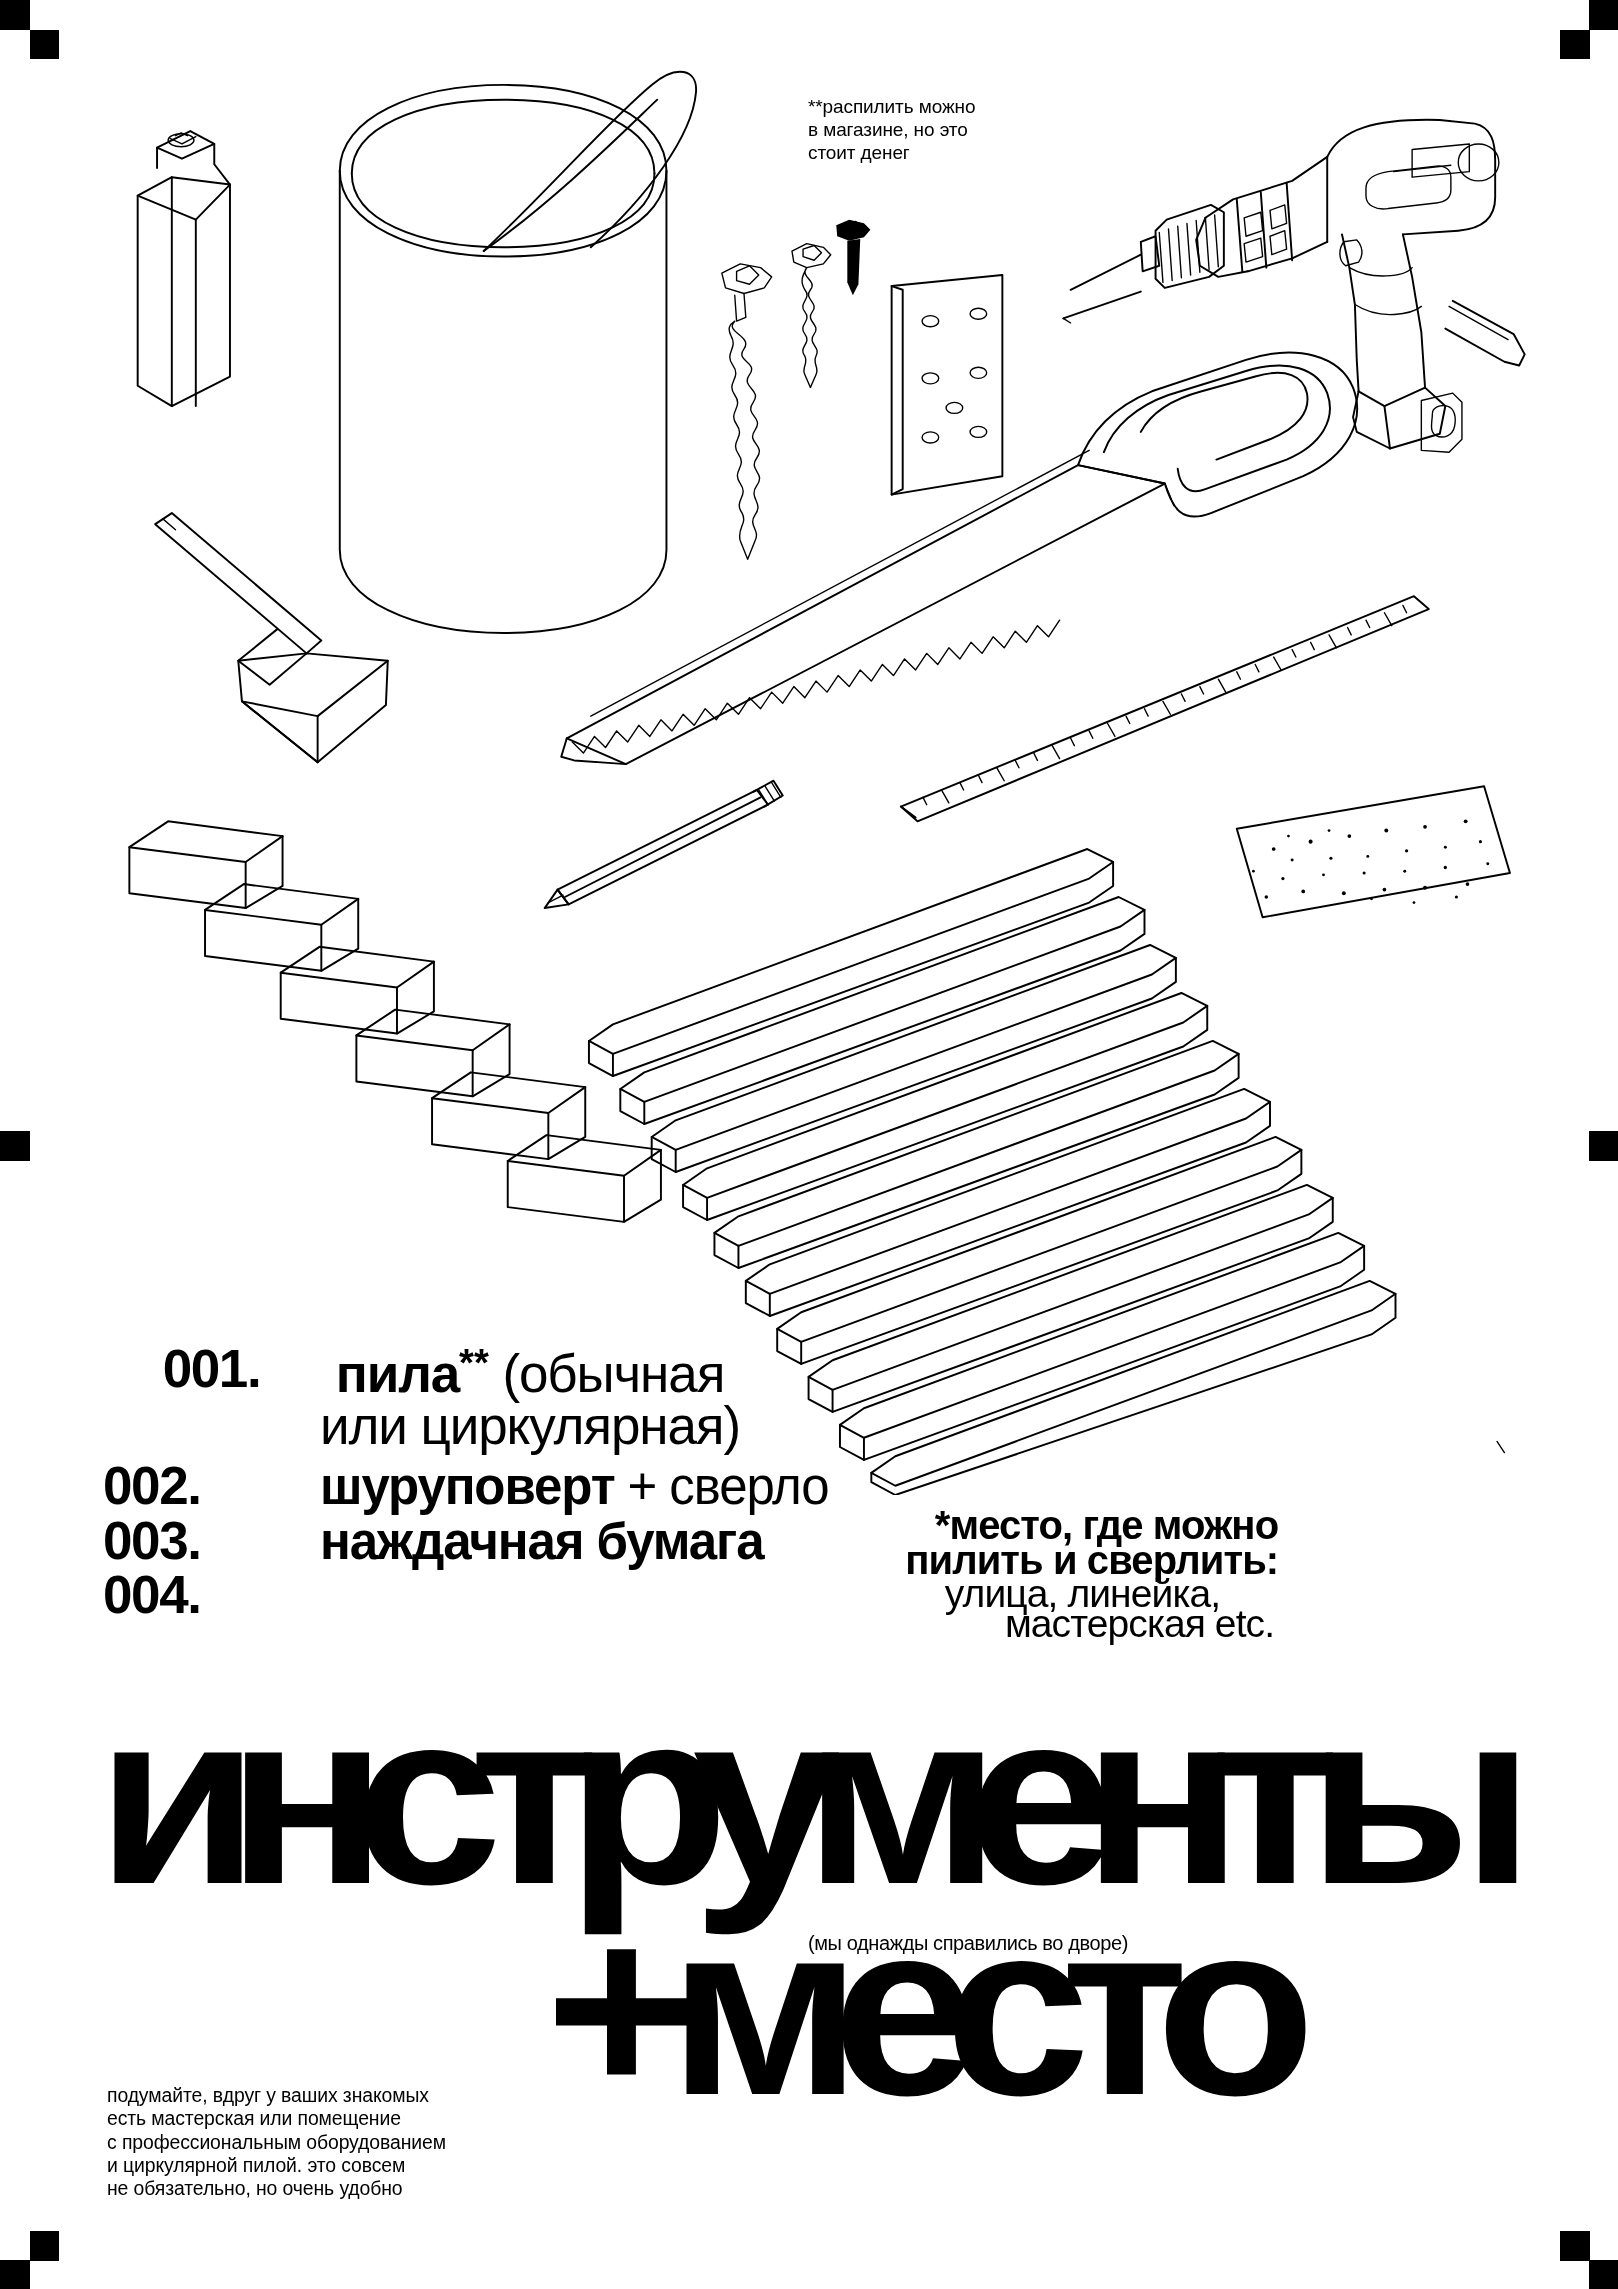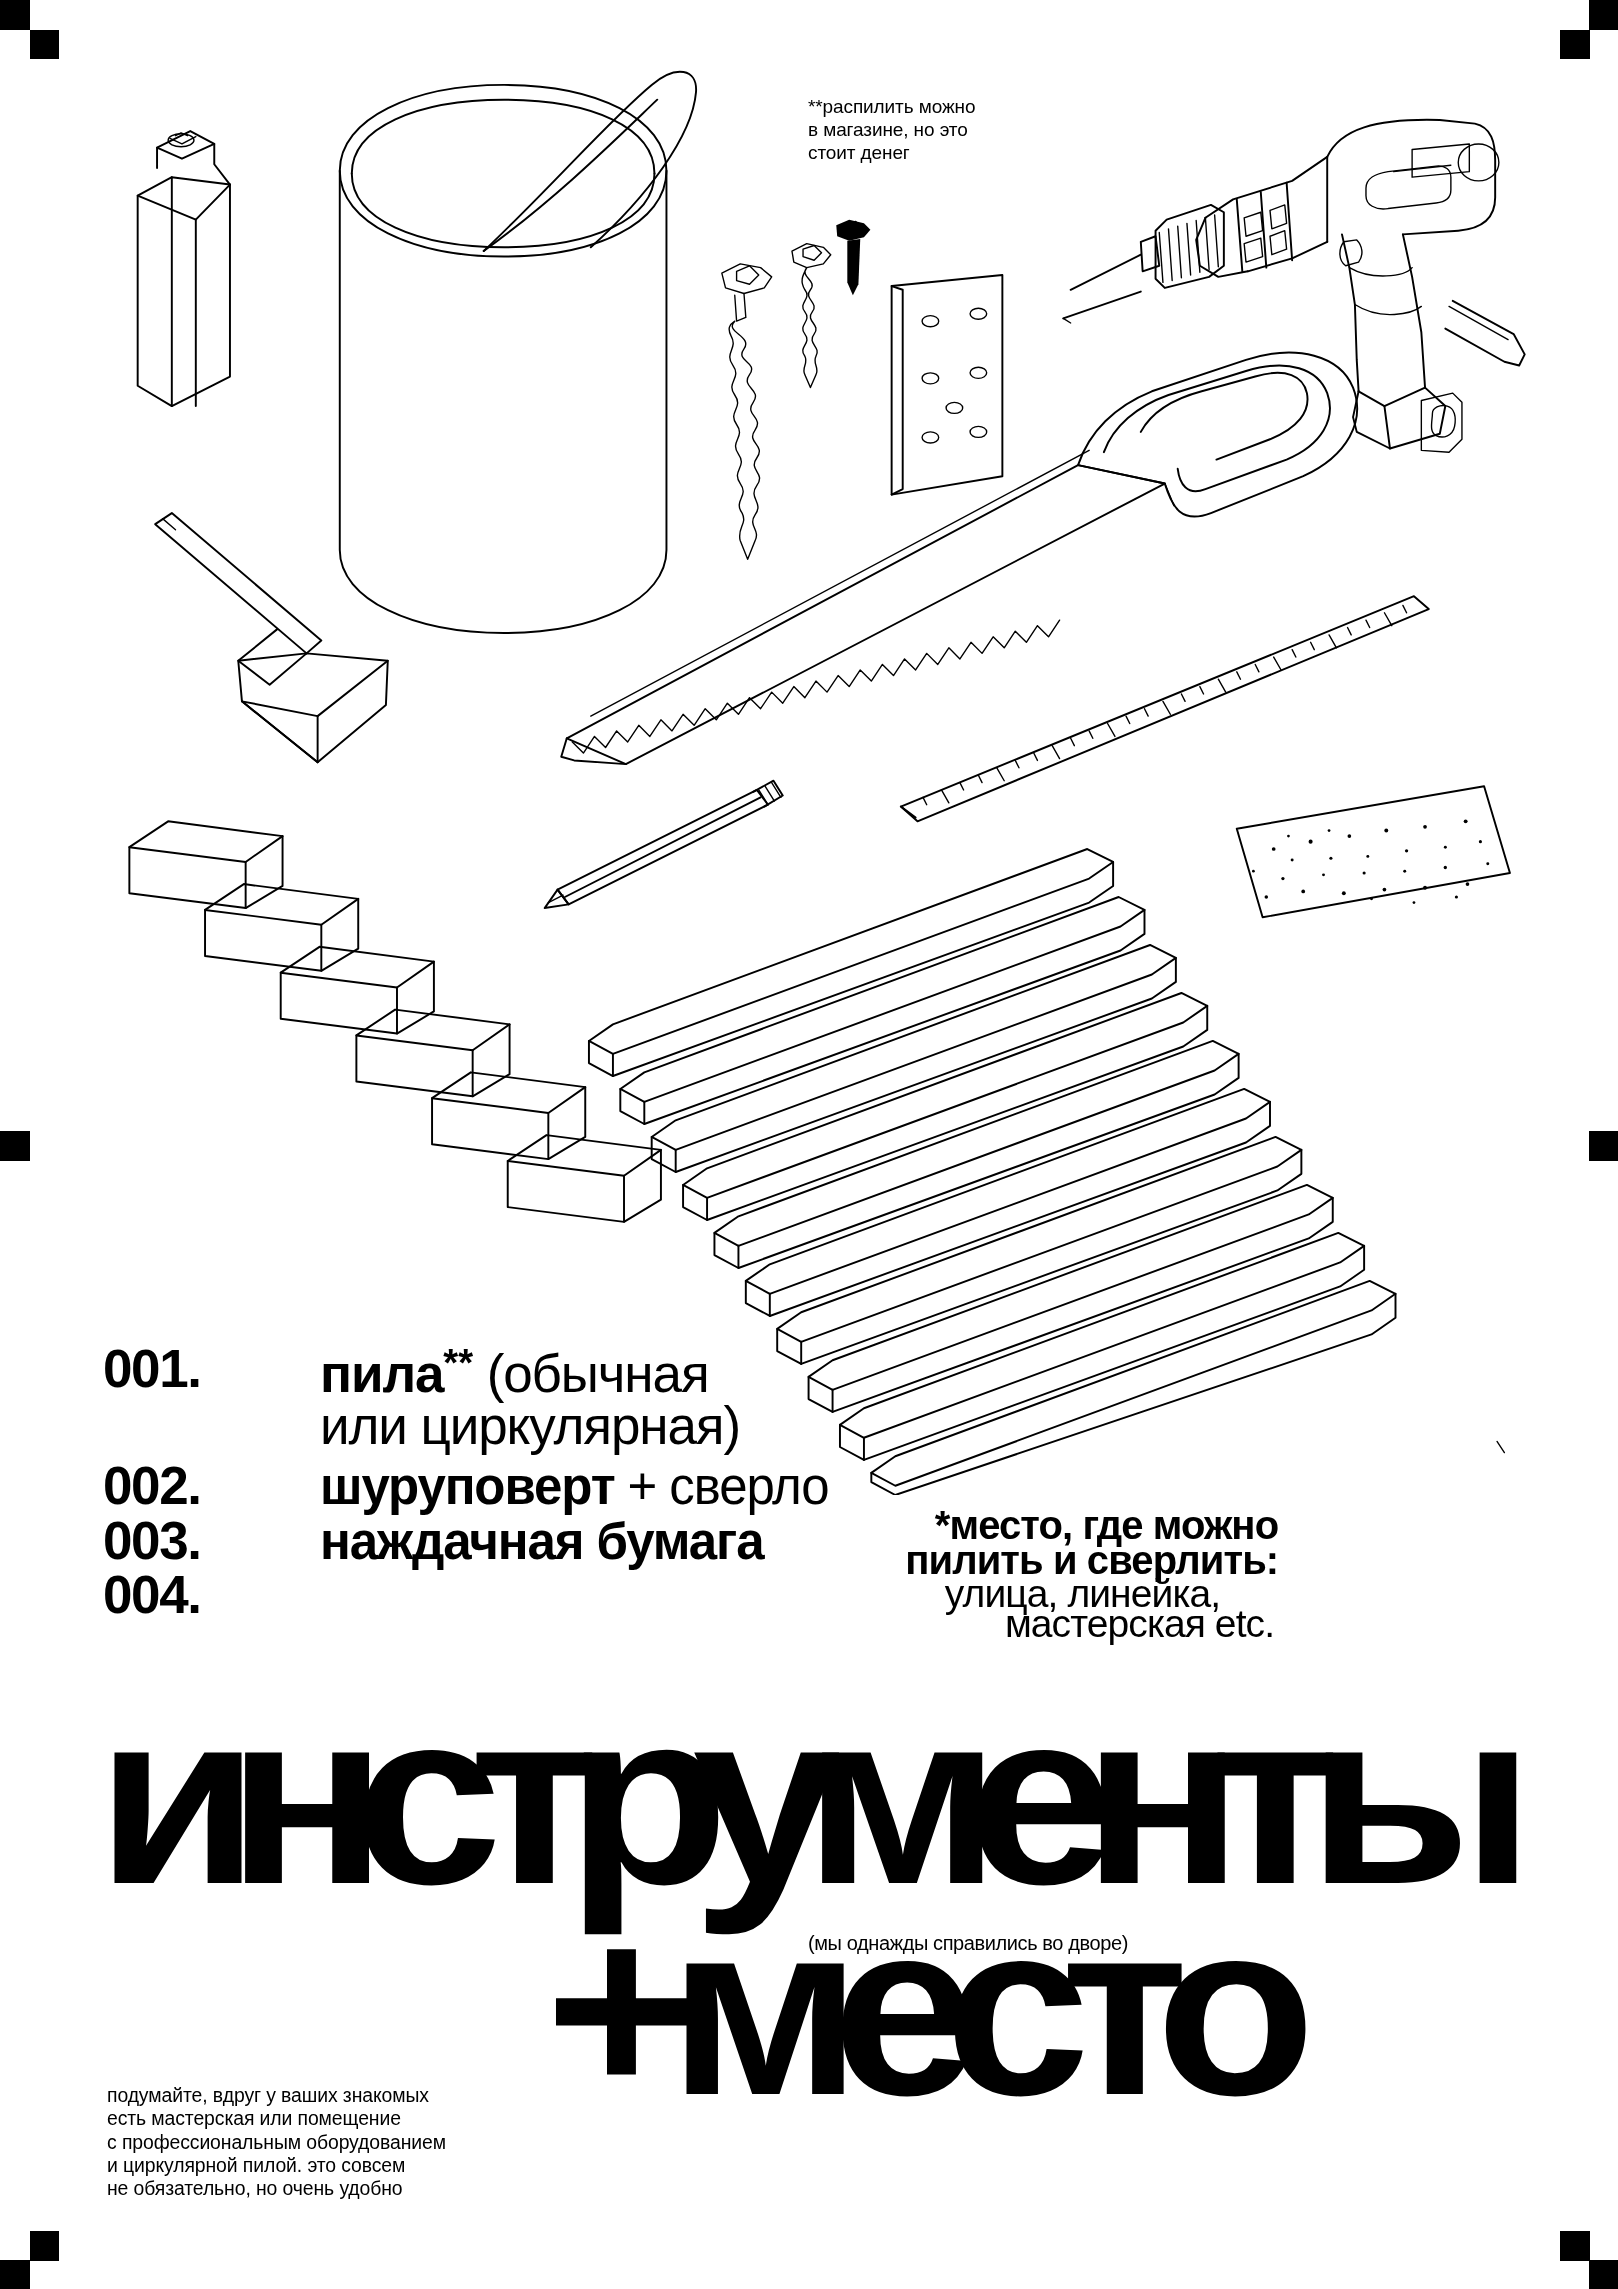--- a/index.html
+++ b/index.html
@@ -29,21 +29,21 @@
 
   
   .list{position:absolute;left:103px;top:1344px;width:978px;}
   .row{display:flex;align-items:flex-start;}
   .row .num{
     font-weight:700;font-size:53px;line-height:0.96;
     width:217px;flex:0 0 217px;letter-spacing:-1.4px;
   }
   .row .val{font-size:51px;line-height:0.98;letter-spacing:-1.1px;}
   .row .val b{font-weight:700;}
-  .row-1 .num,.row-1 .val{font-size:53px;}
+  .row-1 .num,.row-1 .val{font-size:53px;text-align:center;}
   .r1{margin-bottom:1.8px;}
   .r2{margin-top:9.2px;align-items:center;}
   .r3{margin-top:3.7px;align-items:flex-end;}
   .r4{margin-top:3.7px;}
   .sup{font-size:0.72em;vertical-align:0.42em;font-weight:700;letter-spacing:0;}
 
   
   .note-place{
     position:absolute;left:885px;top:1508px;width:443px;
     text-align:center;font-weight:700;font-size:40px;line-height:0.88;

